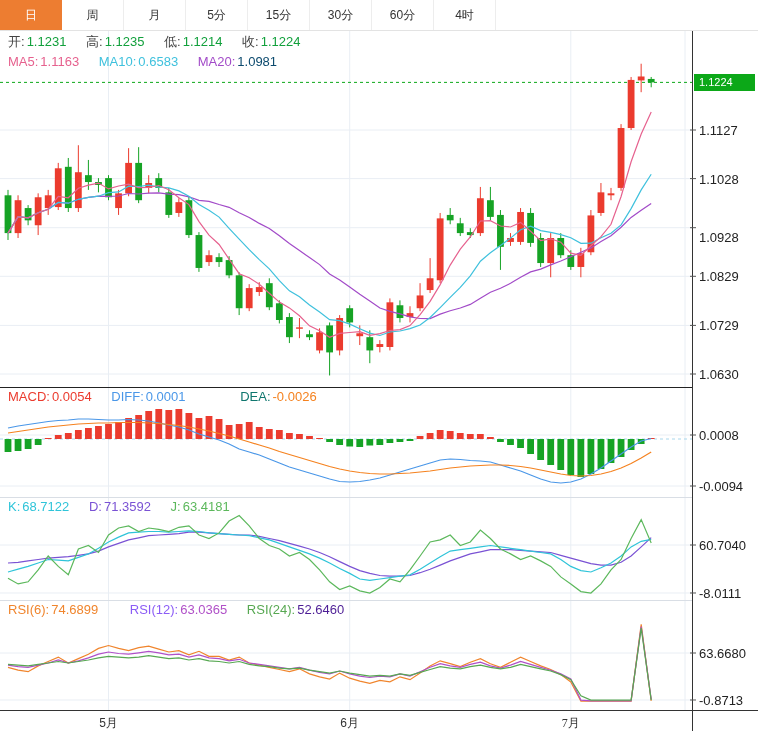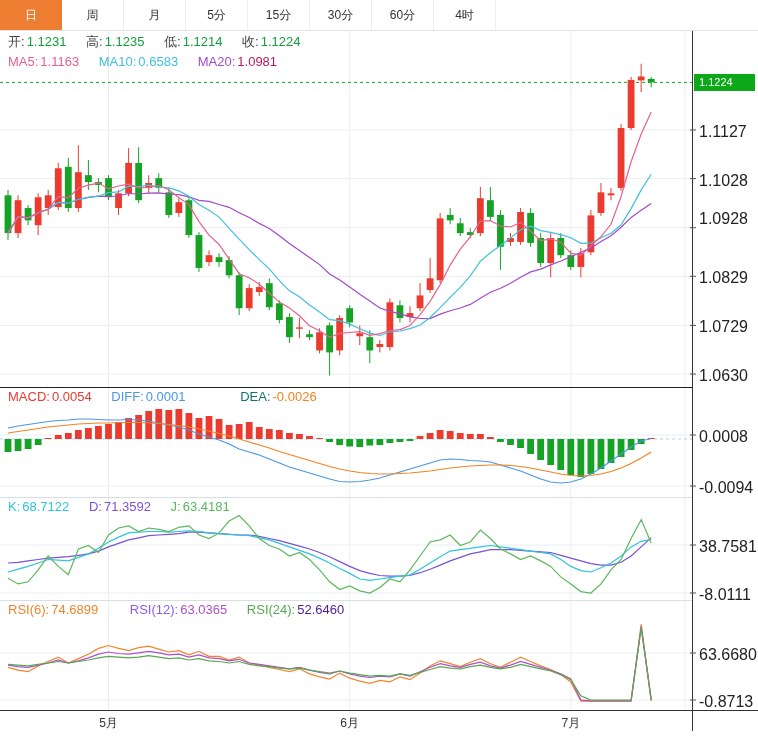--- a/index.html
+++ b/index.html
@@ -9,21 +9,21 @@
   }
   .tabs{position:absolute;top:0;left:0;width:758px;height:30px;display:flex;
     background:#fff;border-bottom:1px solid #e3e3e3;z-index:6;}
   .tab{width:62px;height:30px;line-height:30px;text-align:center;font-size:12px;
     color:#333;border-right:1px solid #ededed;cursor:pointer;box-sizing:border-box;}
   .tab.active{background:#ed7d31;color:#fff;border-right:none;}
   svg#cv{position:absolute;top:0;left:0;z-index:1;}
   .hdr{position:absolute;left:8px;z-index:4;white-space:nowrap;font-size:13px;}
   .hdr .lbl{color:#444;margin-right:2px;}
   .hdr .val{margin-right:16px;}
-  .tick{position:absolute;left:699px;font-size:16px;color:#222;z-index:3;}
+  .tick{position:absolute;left:699px;font-size:13px;color:#222;z-index:3;}
   .badge{position:absolute;left:694px;width:61px;height:17px;color:#fff;
     font-size:11px;line-height:17px;padding-left:5px;z-index:4;box-sizing:border-box;}
   .month{position:absolute;top:715px;font-size:12px;color:#333;transform:translateX(-50%);z-index:3;}
 </style>
 </head>
 <body>
 
 <svg id="cv" width="758" height="744">
     <defs>
       <clipPath id="cpm">
@@ -300,21 +300,21 @@
 <div class="hdr" style="top:33px">
   <span class="lbl">开:</span><span class="val" style="color: rgb(18, 160, 60);">1.1231</span>
   <span class="lbl">高:</span><span class="val" style="color: rgb(18, 160, 60);">1.1235</span>
   <span class="lbl">低:</span><span class="val" style="color: rgb(18, 160, 60);">1.1214</span>
   <span class="lbl">收:</span><span class="val" style="color: rgb(18, 160, 60);">1.1224</span>
 </div>
 
 <div class="hdr" style="top:54px">
   <span class="lbl" style="color: rgb(230, 97, 142);">MA5:</span><span class="val" style="color: rgb(230, 97, 142);">1.1163</span>
   <span class="lbl" style="color: rgb(63, 193, 221);">MA10:</span><span class="val" style="color: rgb(63, 193, 221);">0.6583</span>
-  <span class="lbl" style="color: rgb(162, 75, 200);">MA20:</span><span class="val" style="color: #be185d;">1.0981</span>
+  <span class="lbl" style="color: rgb(162, 75, 200);">MA20:</span><span class="val" style="color: #0c4a6e;">1.0981</span>
 </div>
 
 <div class="hdr" style="top:389px">
   <span class="lbl" style="color: rgb(235, 59, 46);">MACD:</span><span class="val" style="color: rgb(235, 59, 46);">0.0054</span>
   <span class="lbl" style="color: rgb(74, 151, 232);">DIFF:</span><span class="val" style="color: rgb(74, 151, 232);">0.0001</span>
   <span class="lbl" style="color: #0f766e; margin-left: 35px;">DEA:</span><span class="val" style="color: rgb(245, 130, 31);">-0.0026</span>
 </div>
 
 <div class="hdr" style="top:499px">
   <span class="lbl" style="color: rgb(47, 196, 217);">K:</span><span class="val" style="color: rgb(47, 196, 217);">68.7122</span>
@@ -327,25 +327,25 @@
   <span class="lbl" style="color: #8b5cf6; margin-left: 12px;">RSI(12):</span><span class="val" style="color: rgb(176, 80, 200);">63.0365</span>
   <span class="lbl" style="color: rgb(87, 168, 82);">RSI(24):</span><span class="val" style="color: #4c1d95;">52.6460</span>
 </div>
 
 <div class="badge" style="background: rgb(12, 168, 24); top: 73.8782px;">
   <span>1.1224</span>
 </div>
 
 <div class="tick" style="top: 123px;">1.1127</div>
 <div class="tick" style="top: 171.604px;">1.1028</div>
-<div class="tick" style="top: 210px;">1.0928</div>
+<div class="tick" style="top: 230px;">1.0928</div>
 <div class="tick" style="top: 269.302px;">1.0829</div>
 <div class="tick" style="top: 318.397px;">1.0729</div>
 <div class="tick" style="top: 367px;">1.0630</div>
 <div class="tick" style="top: 428px;">0.0008</div>
 <div class="tick" style="top: 479px;">-0.0094</div>
-<div class="tick" style="top: 538px;">38.7581</div>
+<div class="tick" style="top: 538px;">60.7040</div>
 <div class="tick" style="top: 586px;">-8.0111</div>
 <div class="tick" style="top: 646px;">63.6680</div>
 <div class="tick" style="top: 692.999px;">-0.8713</div>
 <div class="month" style="left: 108.5px;">5月</div>
 <div class="month" style="left: 349.7px;">6月</div>
-<div class="month" style="left: 570.8px;">7月</div>
+<div class="month" style="left: 570.8px; font-family: Liberation Serif, serif;">7月</div>
 
 </body></html>

